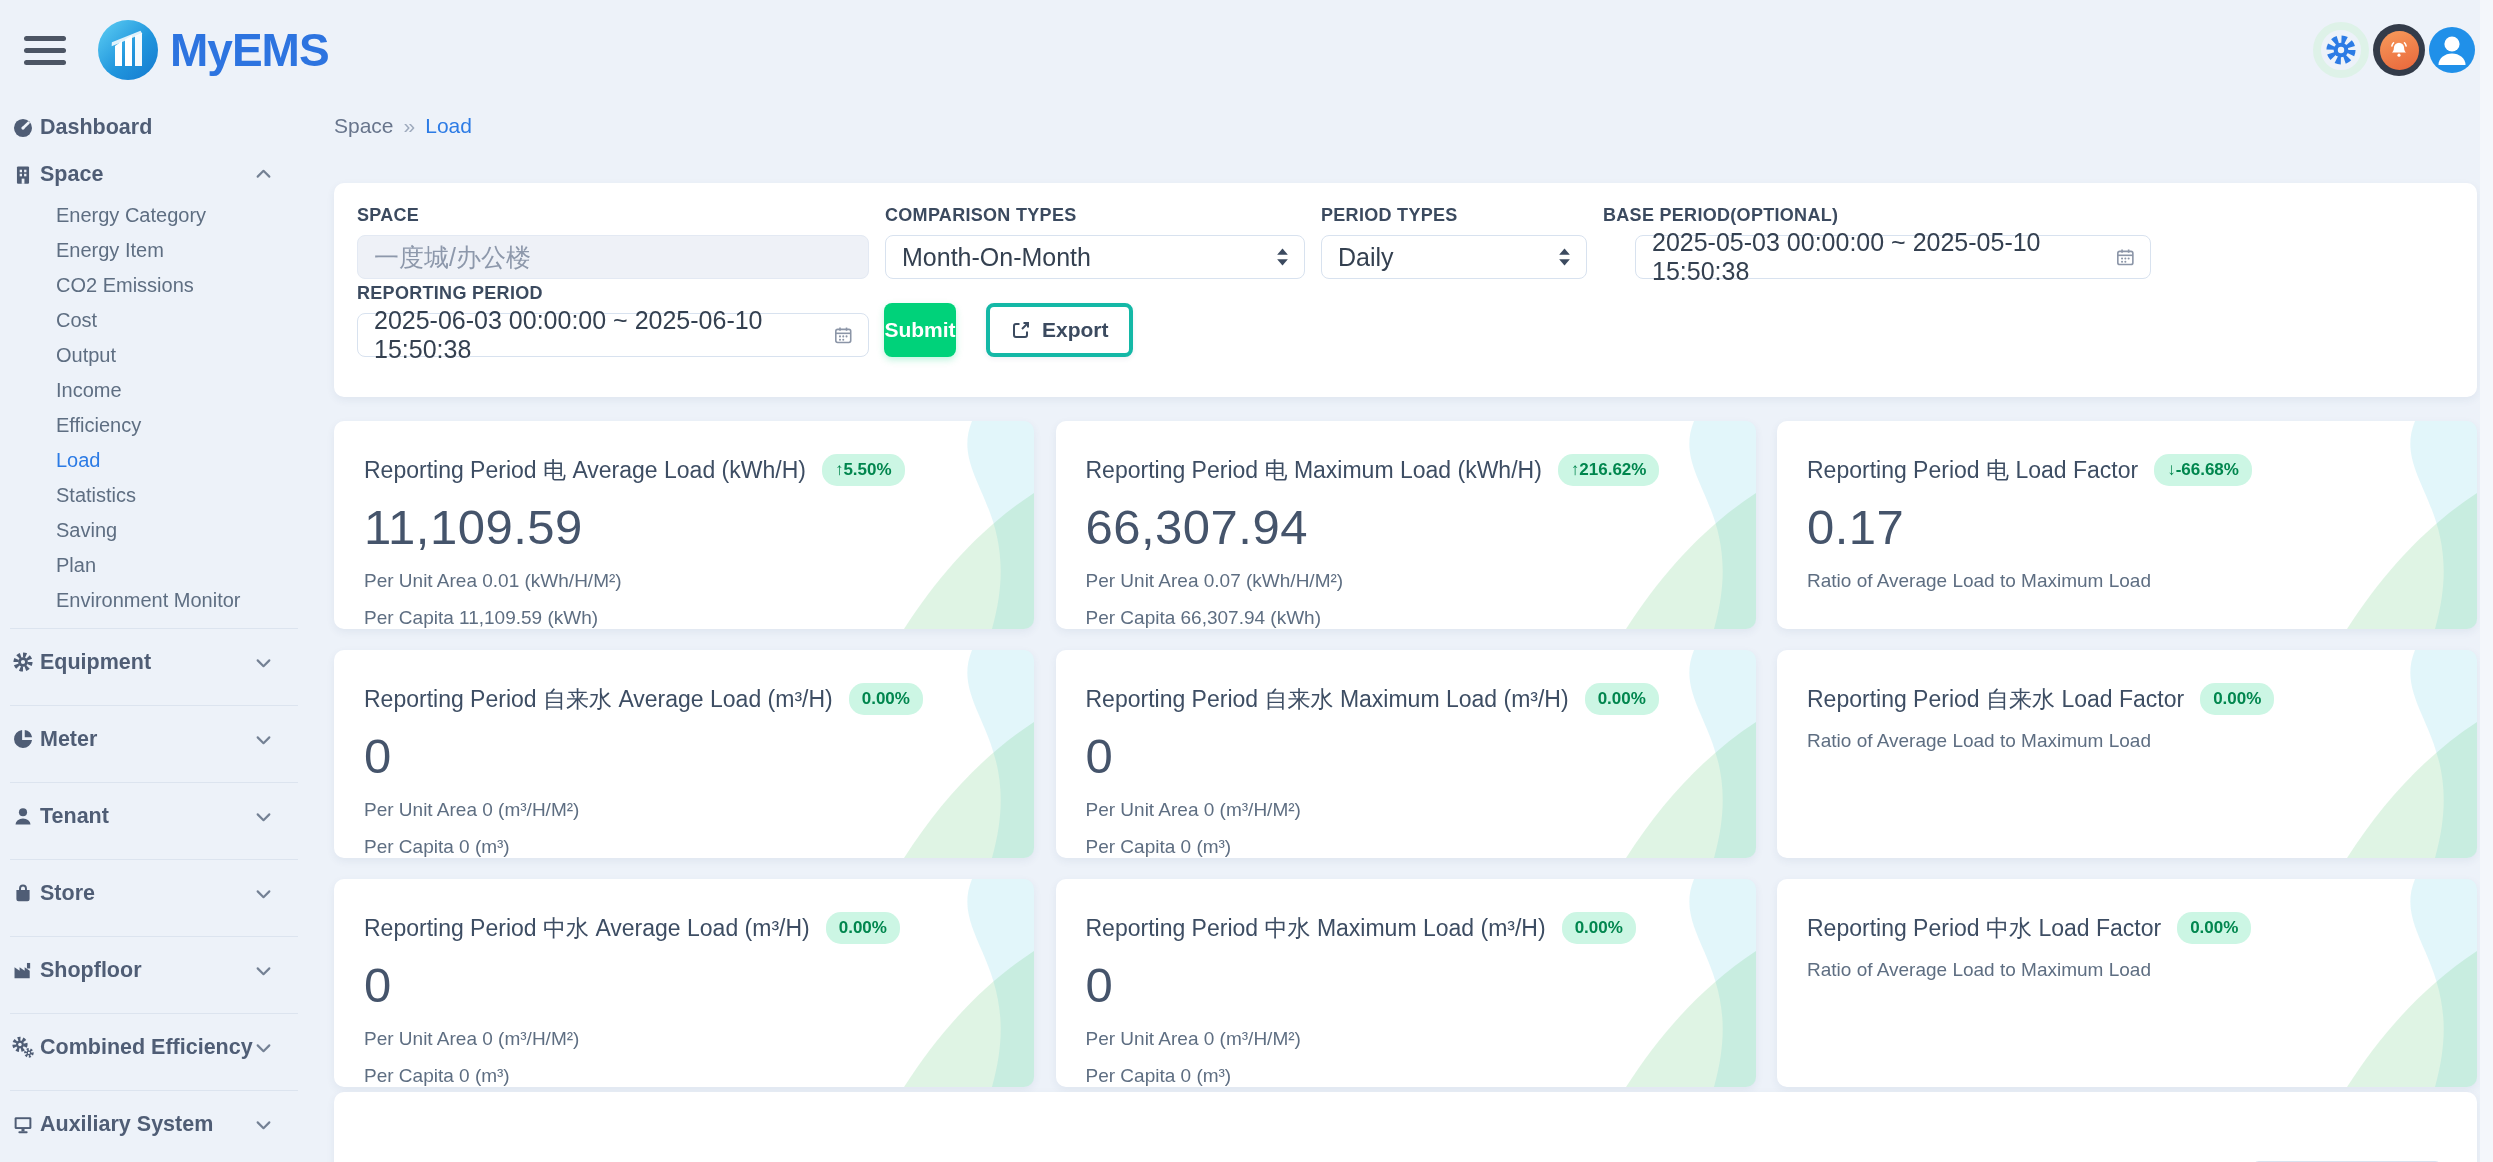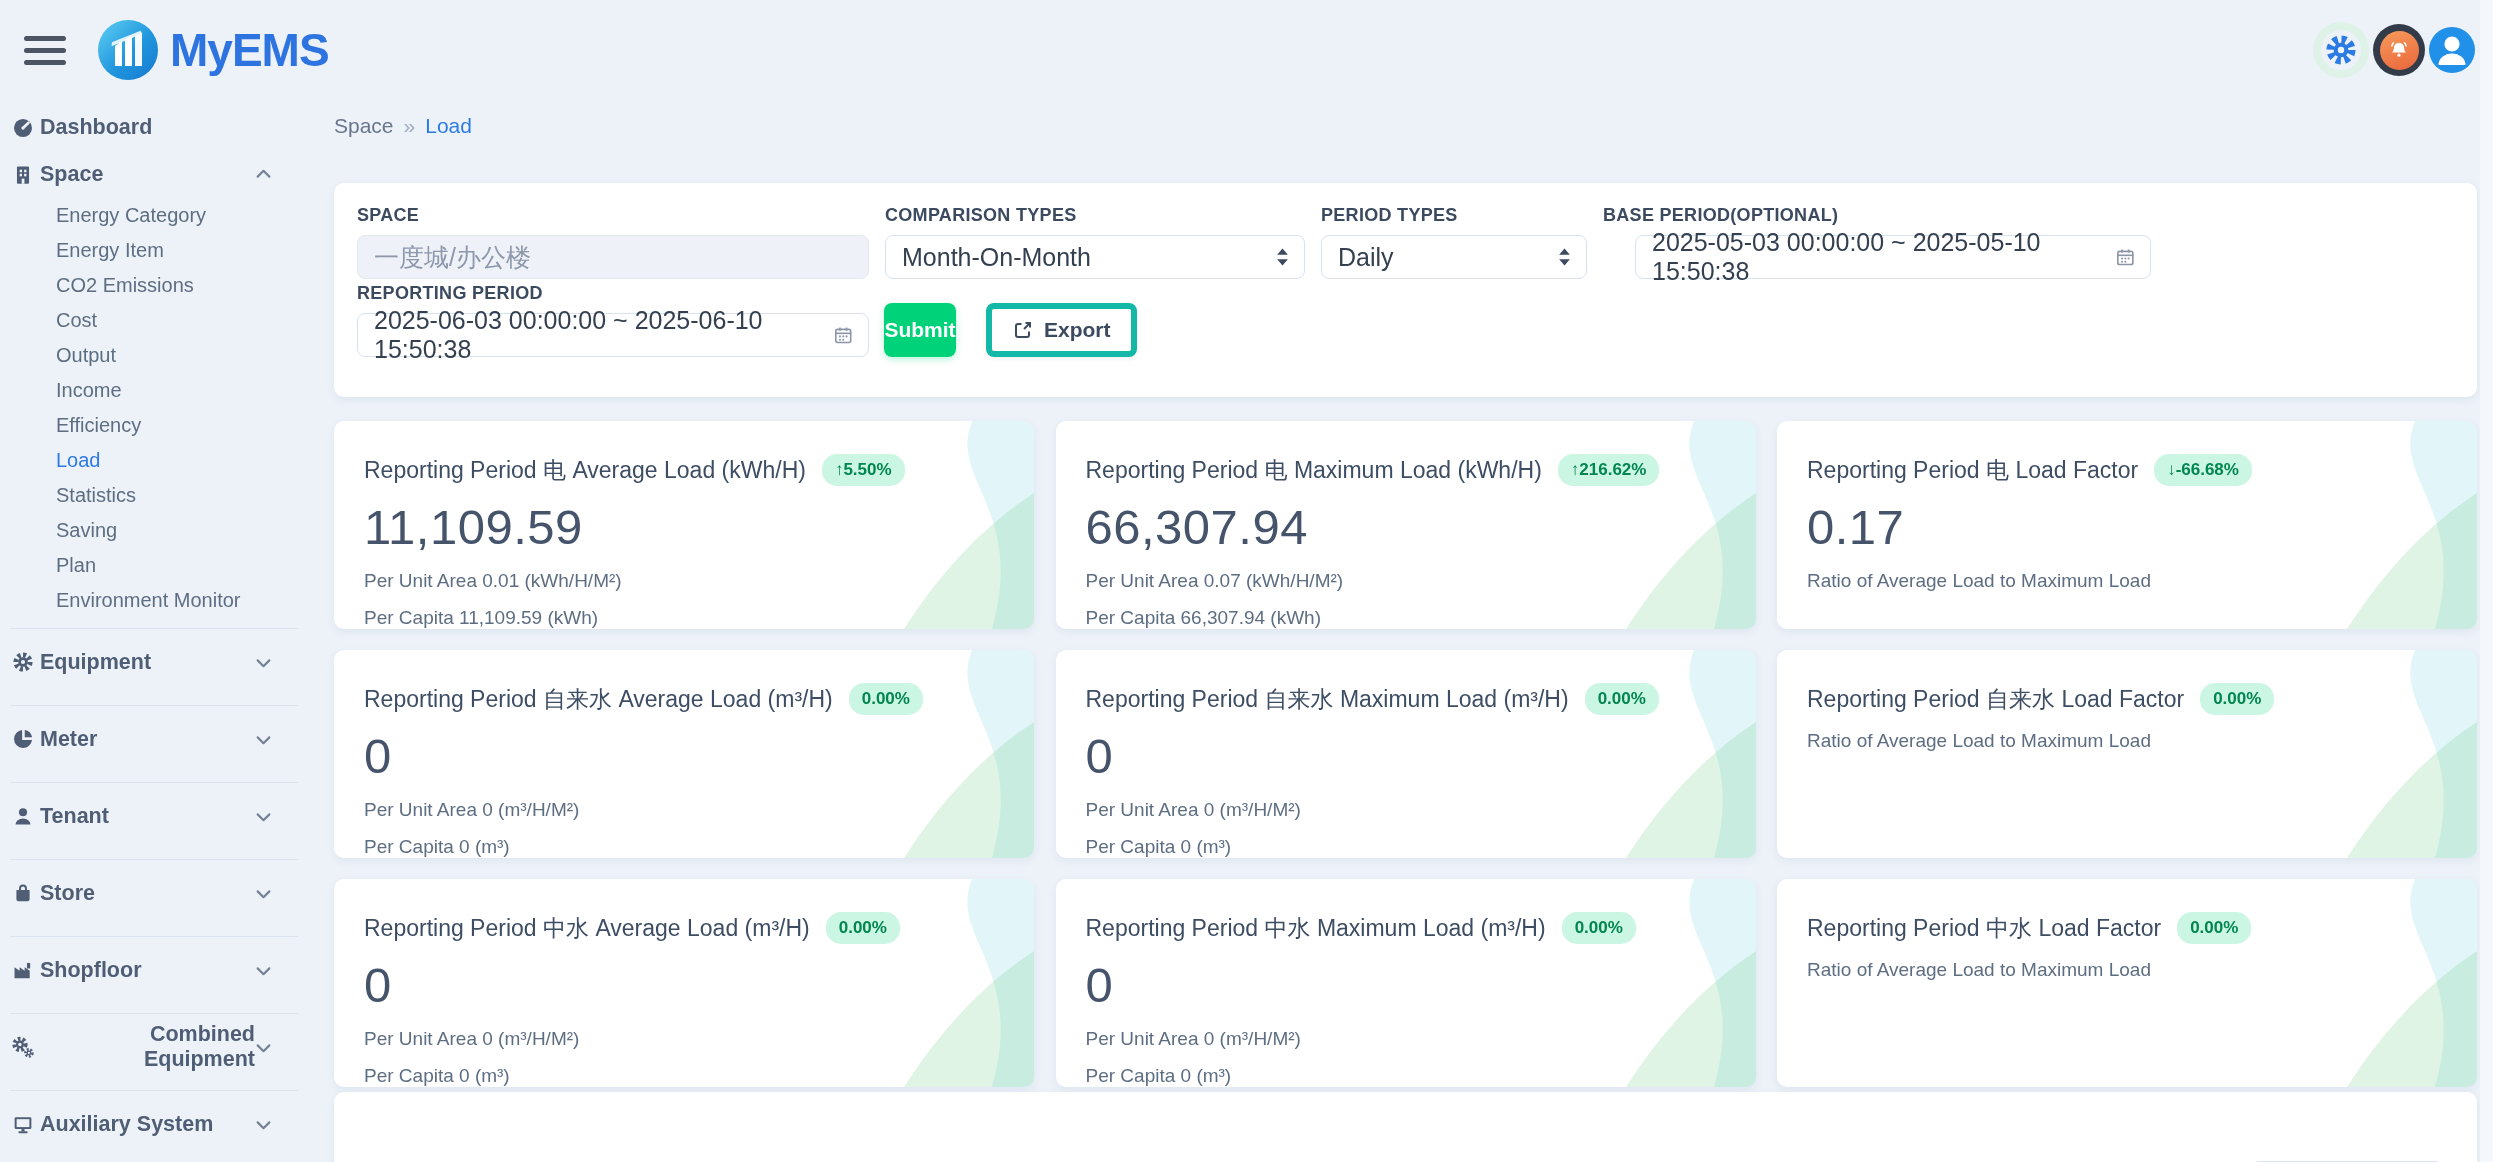--- a/index.html
+++ b/index.html
@@ -61,21 +61,21 @@
     margin-bottom:9px; }
   .ctl { height:44px; border:1px solid #d8e2ef; border-radius:8px; background:#fff;
     display:flex; align-items:center; justify-content:space-between;
     padding:0 14px 0 16px; font-size:25px; color:#344050; cursor:pointer; }
   .ctl.disabled { background:#eef1f7; border-color:#e3e9f3; color:#8d98ab; cursor:default; }
   .w-space { width:512px; } .w-comp { width:420px; } .w-per { width:266px; }
   .w-base { width:516px;margin-left:32px; } .w-rep { width:512px; }
   .btn-submit { width:72px; height:54px; margin-left:15px; border:none; border-radius:8px;
     background:#00d27a; color:#fff; font-size:21px; font-weight:700; cursor:pointer;
     font-family:inherit; box-shadow:0 3px 7px rgba(0,210,122,.25); }
-  .btn-export { height:54px; margin-left:30px; border:6px solid #14b8a6; border-radius:8px;
+  .btn-export { height:54px; margin-left:30px; border:4px solid #14b8a6; border-radius:8px;
     background:#fff; color:#3b4a5f; font-size:21px; font-weight:600; cursor:pointer;
     font-family:inherit; display:flex; align-items:center; gap:10px; padding:0 20px;
     box-shadow:0 2px 5px rgba(45,65,110,.08); }
 
   
   .cards { position:absolute; top:321px; left:0; display:grid;
     grid-template-columns:repeat(3,700px); grid-auto-rows:208px; gap:21px 21.5px; }
   .card { position:relative; background:#fff; border-radius:10px; overflow:hidden;
     box-shadow:0 3px 8px rgba(45,65,110,.07); padding:33px 30px; }
   .card-deco { position:absolute; top:0; right:0; height:100%; width:190px; pointer-events:none; }
@@ -278,21 +278,21 @@
     <span class="nav-ico">
       <svg width="24" height="24" viewBox="0 0 22 22">
           <circle cx="8.2" cy="8.6" r="5.1" fill="none" stroke="currentColor" stroke-width="3.8" stroke-dasharray="2.4 1.9"></circle>
           <circle cx="8.2" cy="8.6" r="3.6" fill="currentColor"></circle>
           <circle cx="8.2" cy="8.6" r="1.6" fill="#edf2f9"></circle>
           <circle cx="16.4" cy="16.4" r="3.1" fill="none" stroke="currentColor" stroke-width="2.6" stroke-dasharray="1.7 1.4"></circle>
           <circle cx="16.4" cy="16.4" r="2.2" fill="currentColor"></circle>
           <circle cx="16.4" cy="16.4" r="1" fill="#edf2f9"></circle>
         </svg>
     </span>
-    <span class="nav-label">Combined Equipment</span>
+    <span class="nav-label">Combined Efficiency</span>
     <span class="chev">
         <svg width="17" height="17" viewBox="0 0 16 16">
           <polyline points="2.5,6 8,11.5 13.5,6" fill="none" stroke="currentColor" stroke-width="2" stroke-linecap="round" stroke-linejoin="round"></polyline>
         </svg>
       </span>
   </div>
 
   <div class="nav-divider"></div>
   <div class="nav-group">
     <span class="nav-ico">

